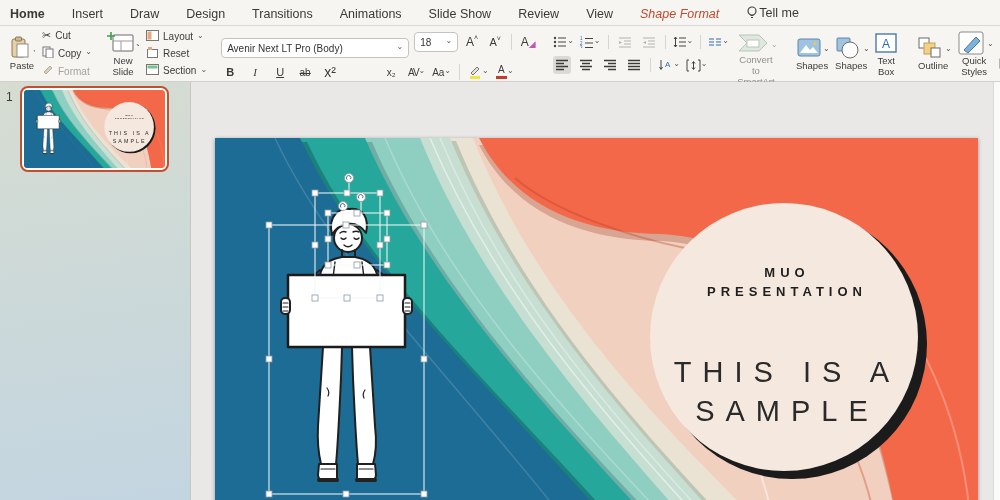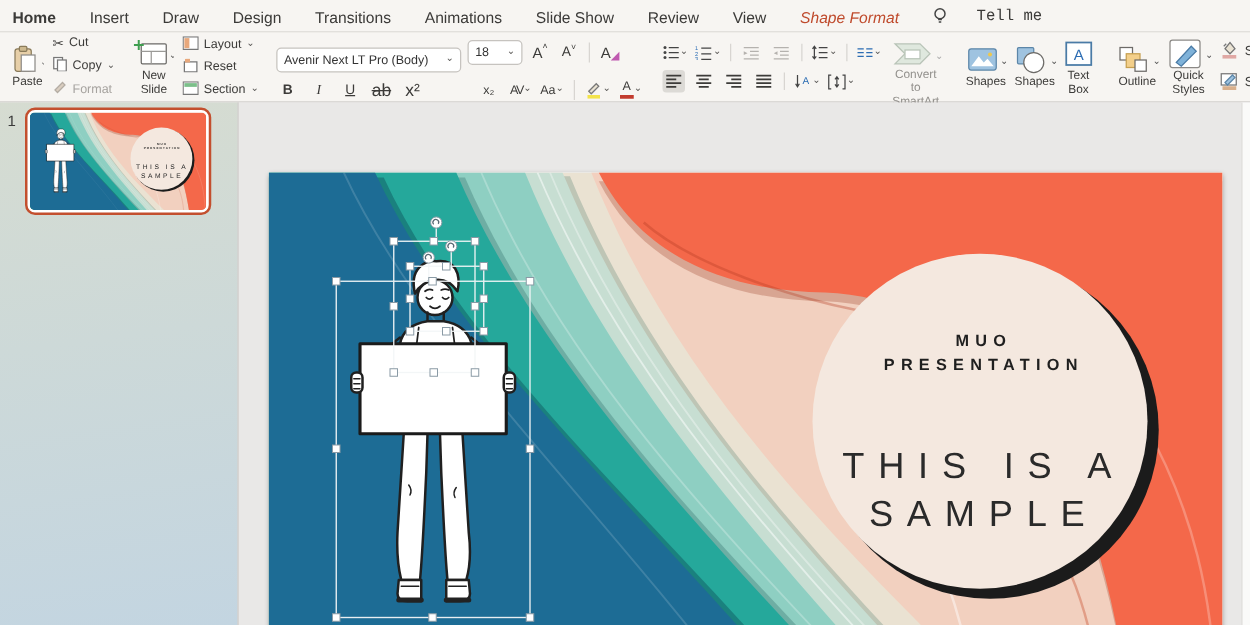--- a/index.html
+++ b/index.html
@@ -3,21 +3,21 @@
 <meta charset="utf-8">
 <style>
   * { margin:0; padding:0; box-sizing:border-box; }
   html,body { width:1000px; height:500px; overflow:hidden; font-family:"Liberation Sans", sans-serif; background:#e9e8e6; }
   .menubar { position:absolute; left:0; top:0; width:1000px; height:26px; background:#f7f5f2; border-bottom:1px solid #dcd9d5; display:flex; align-items:center; padding-left:10px; gap:27px; font-size:12.5px; color:#3b3a38; white-space:nowrap; }
   .tab { position:relative; padding:4px 0 17px 0; cursor:default;margin-top:15px; }
   .tab.bold { font-weight:400; }
   .tab.active { font-weight:700; }
   .tab.active::after { content:""; position:absolute; left:0; right:0; bottom:2px; height:2px; background:#b4492e; border-radius:1px; }
   .tab.contextual { color:#bf4a2c;font-style:italic; }
-  .tellme { display:flex; align-items:center; gap:23px;font-family:Liberation Mono, monospace; }
+  .tellme { display:flex; align-items:center; gap:1px; }
   .ribbon { position:absolute; left:0; top:26px; width:1000px; height:56px; background:#f7f5f2; border-bottom:1px solid #d2d0cd; display:flex; align-items:stretch; padding:3px 0 3px 6px; }
   .vdiv { width:1px; background:#d8d5d1; margin:4px 6px; }
   .grp { display:flex; align-items:center; }
   .bigbtn { display:flex; flex-direction:column; align-items:center; justify-content:flex-start; font-size:9.5px; color:#3c3b39; padding:2px 3px; line-height:1.1; text-align:center; }
   .bigbtn .ic { height:26px; display:flex; align-items:center; }
   .stack { display:flex; flex-direction:column; justify-content:center; gap:4px; margin-left:4px; }
   .smallbtn { display:flex; align-items:center; gap:4px; font-size:10px; color:#3c3b39; }
   .smallbtn.disabled { color:#a6a39f; }
   .chev { font-size:8px; color:#5a5856; line-height:1; transform:translateY(-1px); }
   .fontgrp { display:flex; flex-direction:column; justify-content:center; gap:5px; padding:0 2px; }
@@ -197,38 +197,38 @@
               <rect x="1.5" y="1.5" width="10" height="3" fill="#7cc08a"></rect>
             </svg></span>
           <span>Section</span>
           <span class="chev">⌄</span>
         </div>
     </div>
   </div>
   <div class="vdiv"></div>
   <div class="fontgrp">
     <div class="frow">
-      <div class="combo" style="width:148px;margin-top:12px;">
+      <div class="combo" style="width:188px;margin-top:12px;">
           <span>Avenir Next LT Pro (Body)</span>
           <span class="chev">⌄</span>
         </div>
       <div class="combo" style="width:44px;">
           <span>18</span>
           <span class="chev">⌄</span>
         </div>
       <div class="tbtn" style="font-size:12px;">A<span style="font-size:7px;transform:translateY(-5px);">˄</span></div>
       <div class="tbtn" style="font-size:11px;">A<span style="font-size:7px;transform:translateY(-4px);">˅</span></div>
       <div class="vdiv" style="height:16px;margin:0 2px;"></div>
       <div class="tbtn" style="font-size:12px;">A<span style="color:#c05ab0;font-size:9px;transform:translateY(2px);">◢</span></div>
     </div>
     <div class="frow" style="gap:7px;">
       <span class="tbtn" style="font-weight:bold;">B</span>
       <span class="tbtn" style="font-style:italic;font-family:'Liberation Serif',serif;">I</span>
       <span class="tbtn" style="text-decoration:underline;">U</span>
-      <span class="tbtn" style="text-decoration:line-through;font-size:14px;">ab</span>
+      <span class="tbtn" style="text-decoration:line-through;font-size:10px;">ab</span>
       <span class="tbtn" style="font-size:14px;">x²</span>
       <span class="tbtn" style="font-size:10px;margin-left:36px;">x₂</span>
       <span class="tbtn" style="font-size:10px;letter-spacing:-1px;">
           <span>AV</span>
           <span class="chev">⌄</span>
         </span>
       <span class="tbtn" style="font-size:10px;">
           <span>Aa</span>
           <span class="chev">⌄</span>
         </span>

